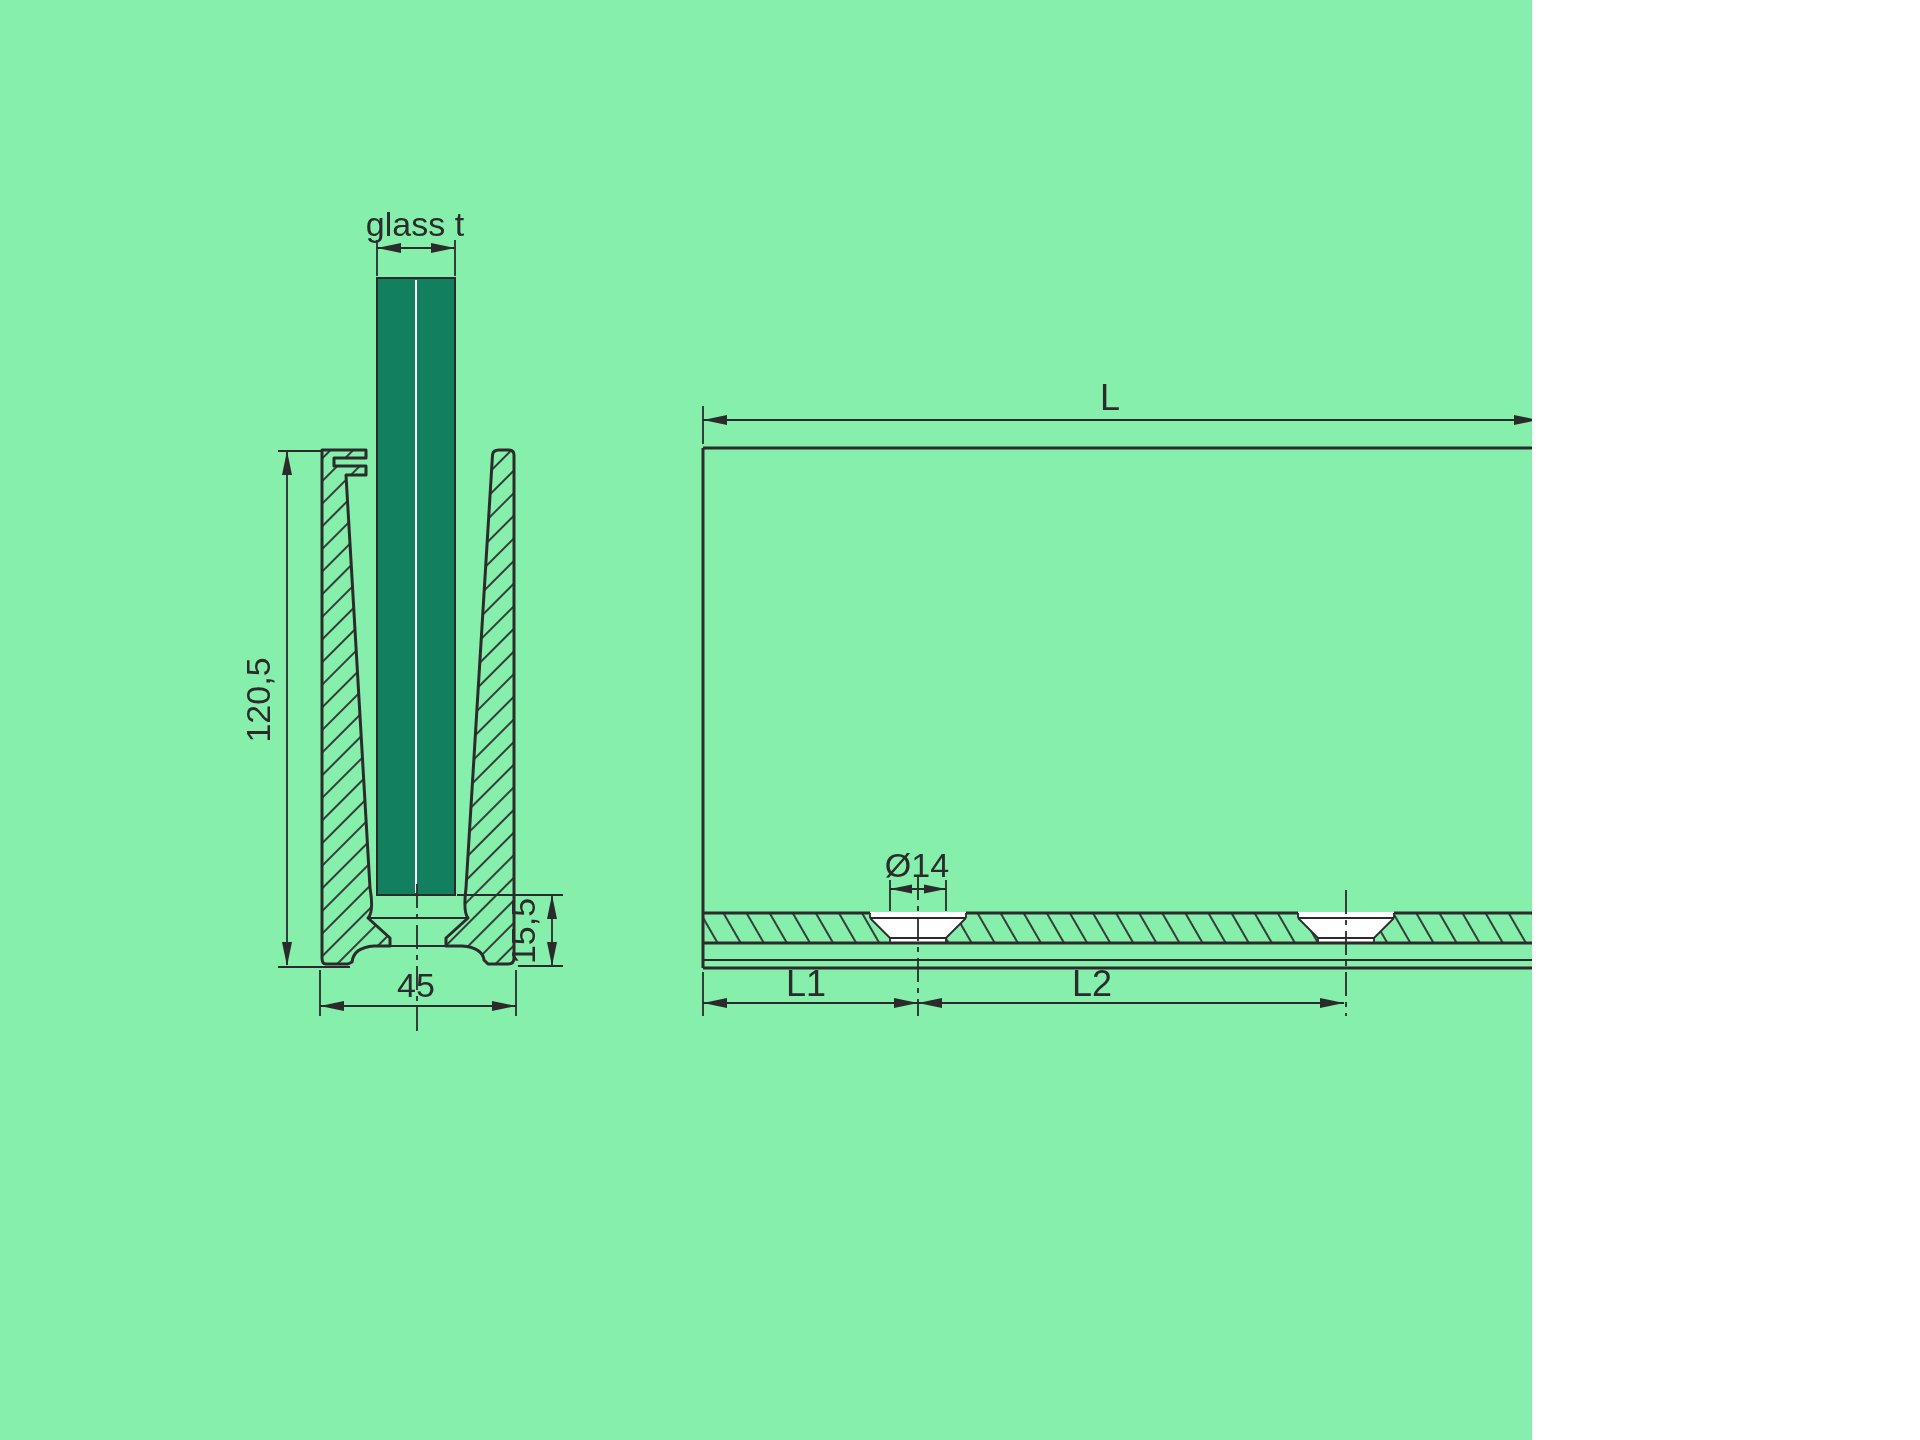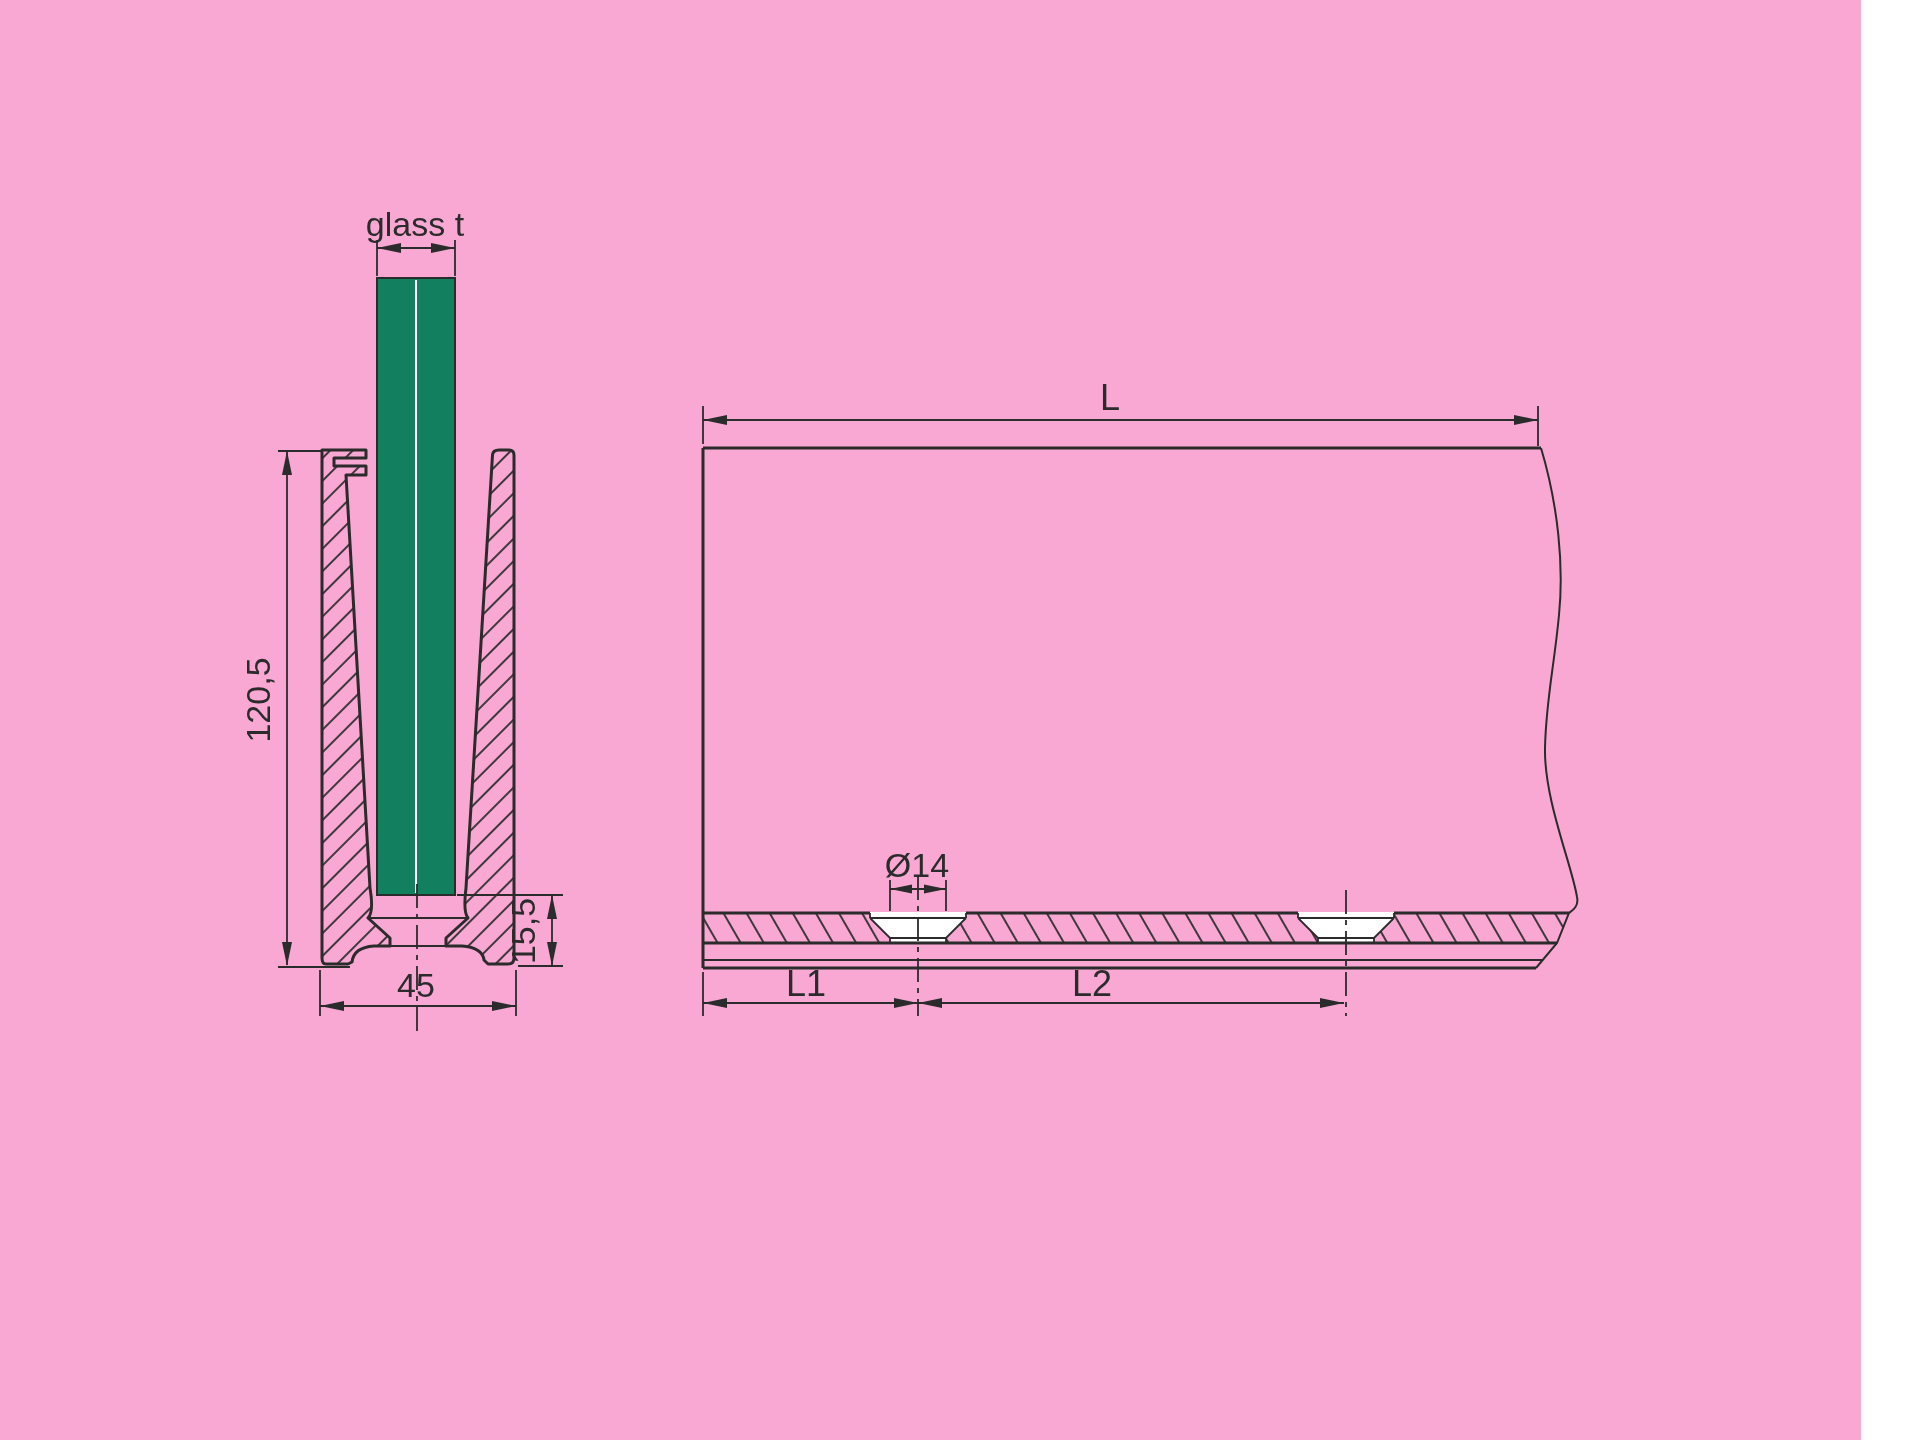--- a/index.html
+++ b/index.html
@@ -1,16 +1,16 @@
 <!DOCTYPE html>
 <html><head>
 <meta charset="utf-8">
 <style>
   html,body{margin:0;padding:0;background:#fff;}
-  .canvas{position:relative;width:1861px;height:1440px;background:#f9a8d4;overflow:hidden;
+  .canvas{position:relative;width:1532px;height:1440px;background:#86efac;overflow:hidden;
           font-family:"Liberation Sans", sans-serif;}
   svg{display:block;}
   text{font-family:"Liberation Sans", sans-serif;fill:#2b2b2b;}
   .dimtxt{font-size:34px;}
   .dimtxt-lg{font-size:36px;}
 </style>
 </head>
 <body>
 
 <div class="canvas">

